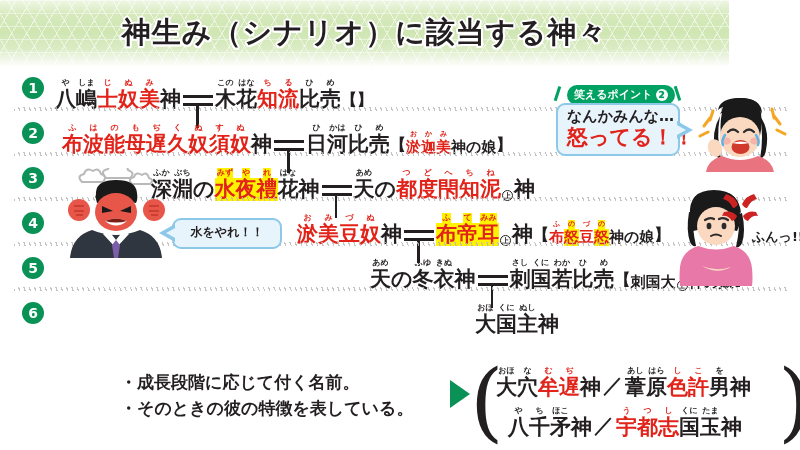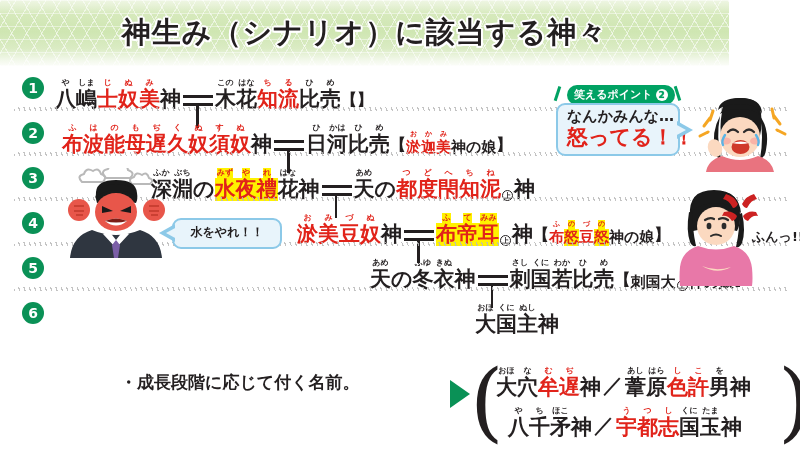--- a/index.html
+++ b/index.html
@@ -648,20 +648,21 @@
       <path d="M2 22 q8 -2 13 4 q-1 4 -5 5 q-4 -6 -10 -5z"></path>
       <path d="M34 22 q-8 -2 -13 4 q1 4 5 5 q4 -6 10 -5z"></path>
     </g>
   </svg>
 
   <div style="position:absolute; left:752px; top:228px; font-size:13px; font-weight:bold; color:#231f20; white-space:nowrap;">ふんっ!!</div>
 
   <div class="footer">
     <div class="bullets">
       <div>・成長段階に応じて付く名前。</div>
+      <div>・そのときの彼の特徴を表している。</div>
     </div>
     <div class="arrow"></div>
     <div class="paren-box">
       <div class="paren p-left">(</div>
       <div class="paren p-right">)</div>
       <div style="position:absolute; left:26px; top:4px; display:flex; align-items:flex-end;">
         <span class="name">
             <span class="ch">
               <span class="rt">おほ</span>
               <span class="rb">大</span>

